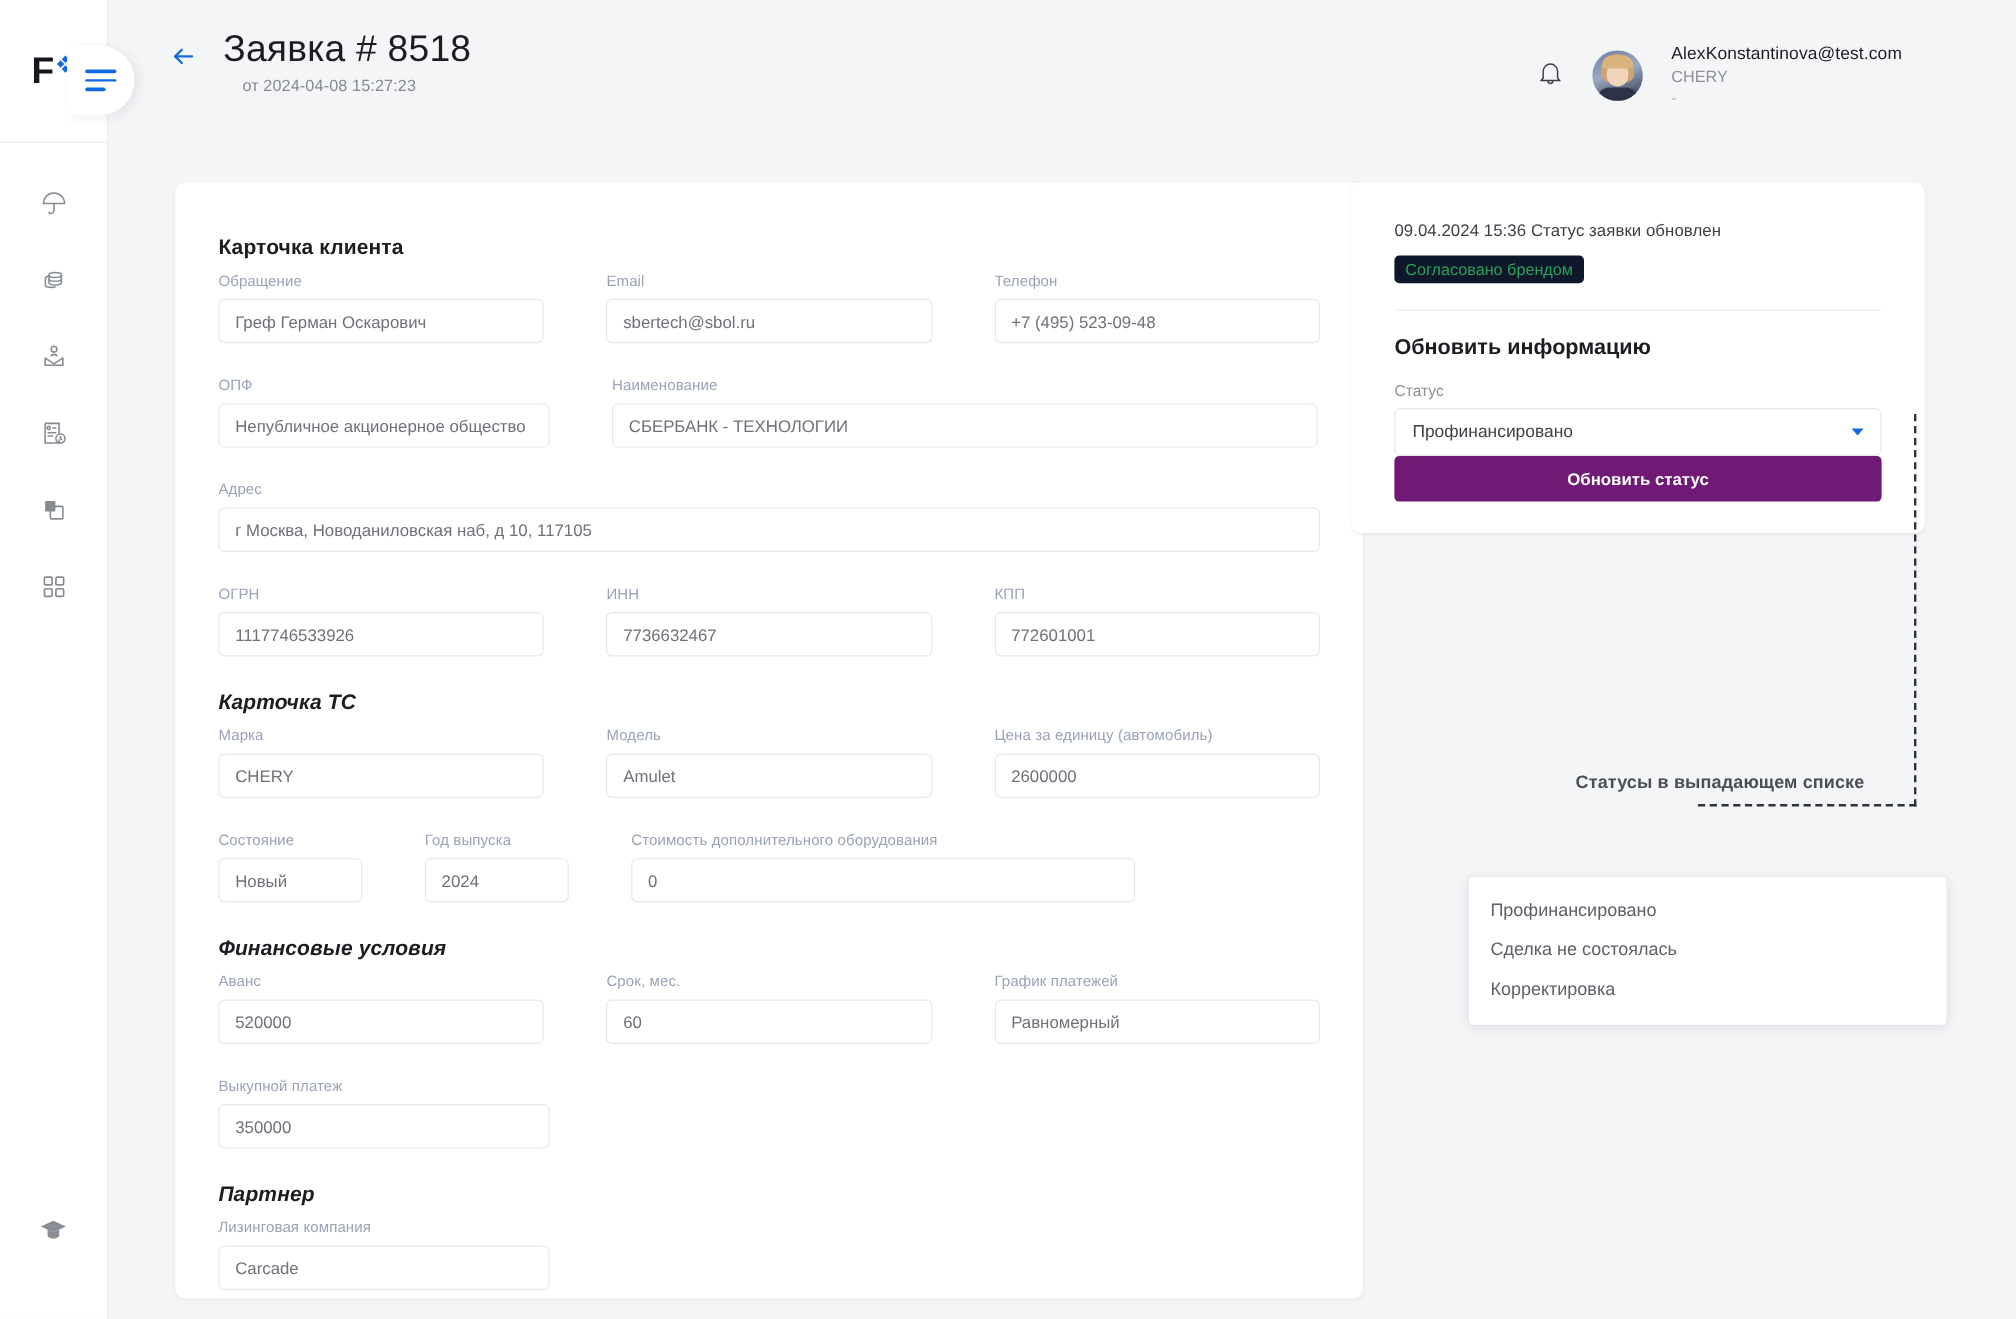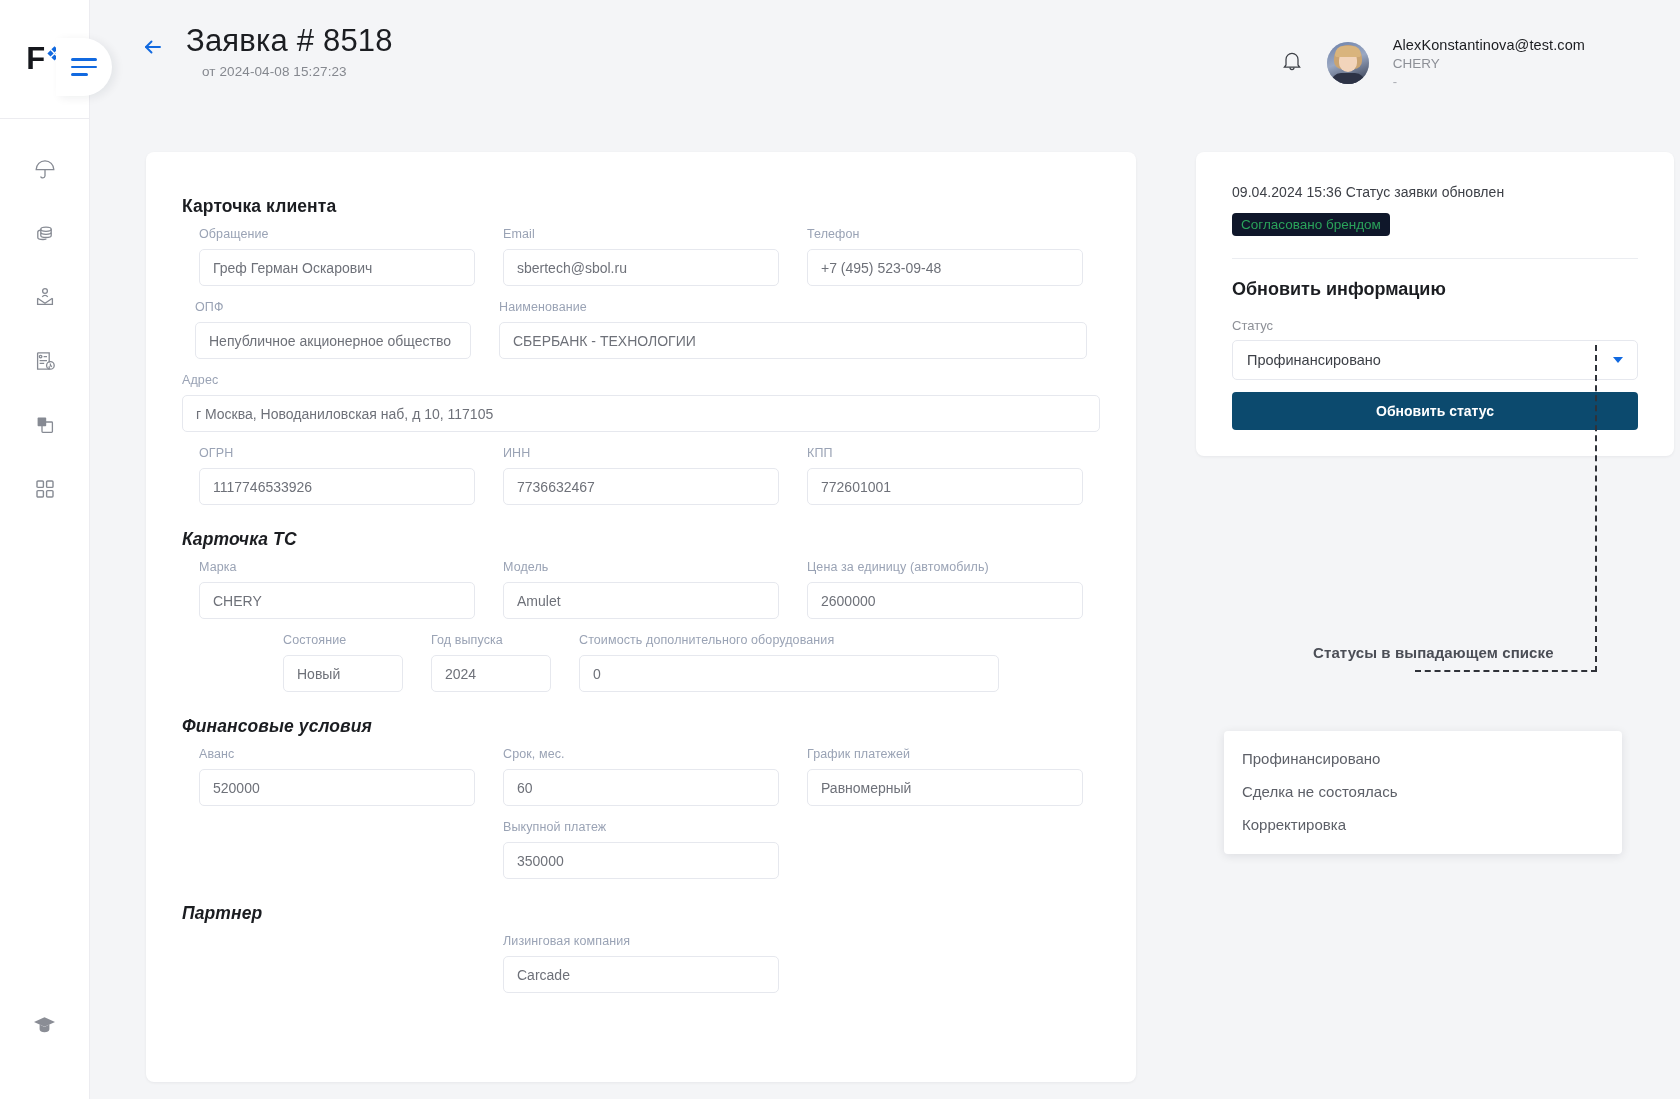--- a/index.html
+++ b/index.html
@@ -185,23 +185,22 @@
   .section-title {
     font-size: 17.5px;
     font-weight: bold;
     color: #1b1d21;
     letter-spacing: 0.1px;
     margin-bottom: 10px;
   }
   .section-title.spaced { margin-top: 24px; font-style: italic; }
   .row {
     display: flex;
-    gap: 28px;
-    margin-bottom: 14px;
-    justify-content: center;
+    gap: 52px;
+    margin-bottom: 28px;
   }
   .field { display: flex; flex-direction: column; }
   .field-label {
     font-size: 12.5px;
     color: #9aa3b5;
     margin-bottom: 6px;
     letter-spacing: 0.1px;
     height: 16px;
   }
   .field-input {
@@ -223,21 +222,21 @@
   .w-twothird { width: 588px; }
   .w-small { width: 120px; }
   .w-cond { width: 120px; }
   .w-eq { width: 420px; }
   .w-vin { width: 424px; }
   .w-qty { width: 276px; }
 
   
   .status-card {
     position: absolute;
-    left: 1196px; top: 152px;
+    left: 1126px; top: 152px;
     width: 478px;
     background: #ffffff;
     border-radius: 8px;
     box-shadow: 0 1px 3px rgba(20,23,37,0.06);
     padding: 32px 36px 26px 36px;
   }
   .status-log {
     font-size: 14px;
     color: #3d4047;
     letter-spacing: 0.05px;
@@ -280,23 +279,23 @@
     cursor: pointer;
     background: #fff;
   }
   .caret {
     width: 0; height: 0;
     border-left: 5px solid transparent;
     border-right: 5px solid transparent;
     border-top: 6px solid #1169e0;
   }
   .update-btn {
-    margin-top: 12px;
+    margin-top: 0;
     height: 38px;
-    background: #0c4a6e;
+    background: #701a75;
     border-radius: 4px;
     color: #ffffff;
     font-size: 14px;
     font-weight: bold;
     display: flex;
     align-items: center;
     justify-content: center;
     cursor: pointer;
     border: none;
     width: 100%;

